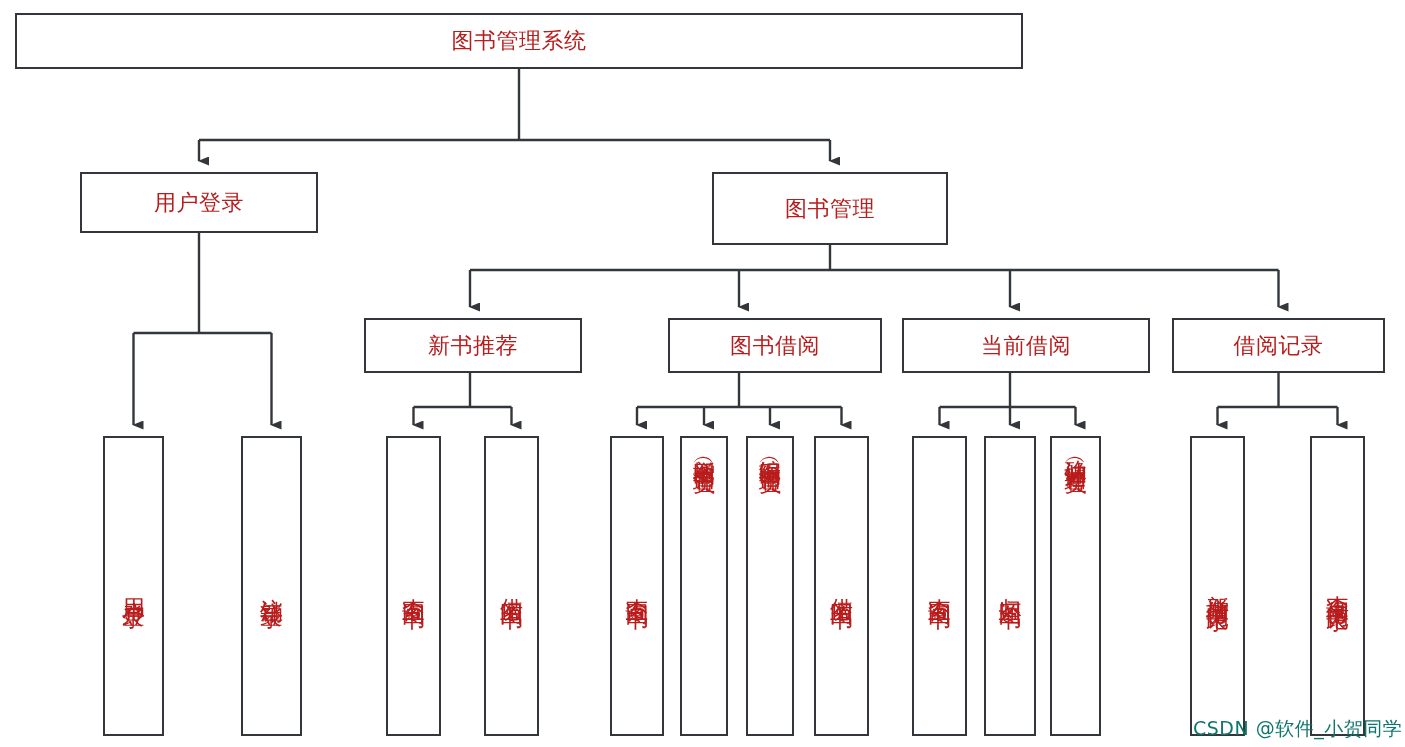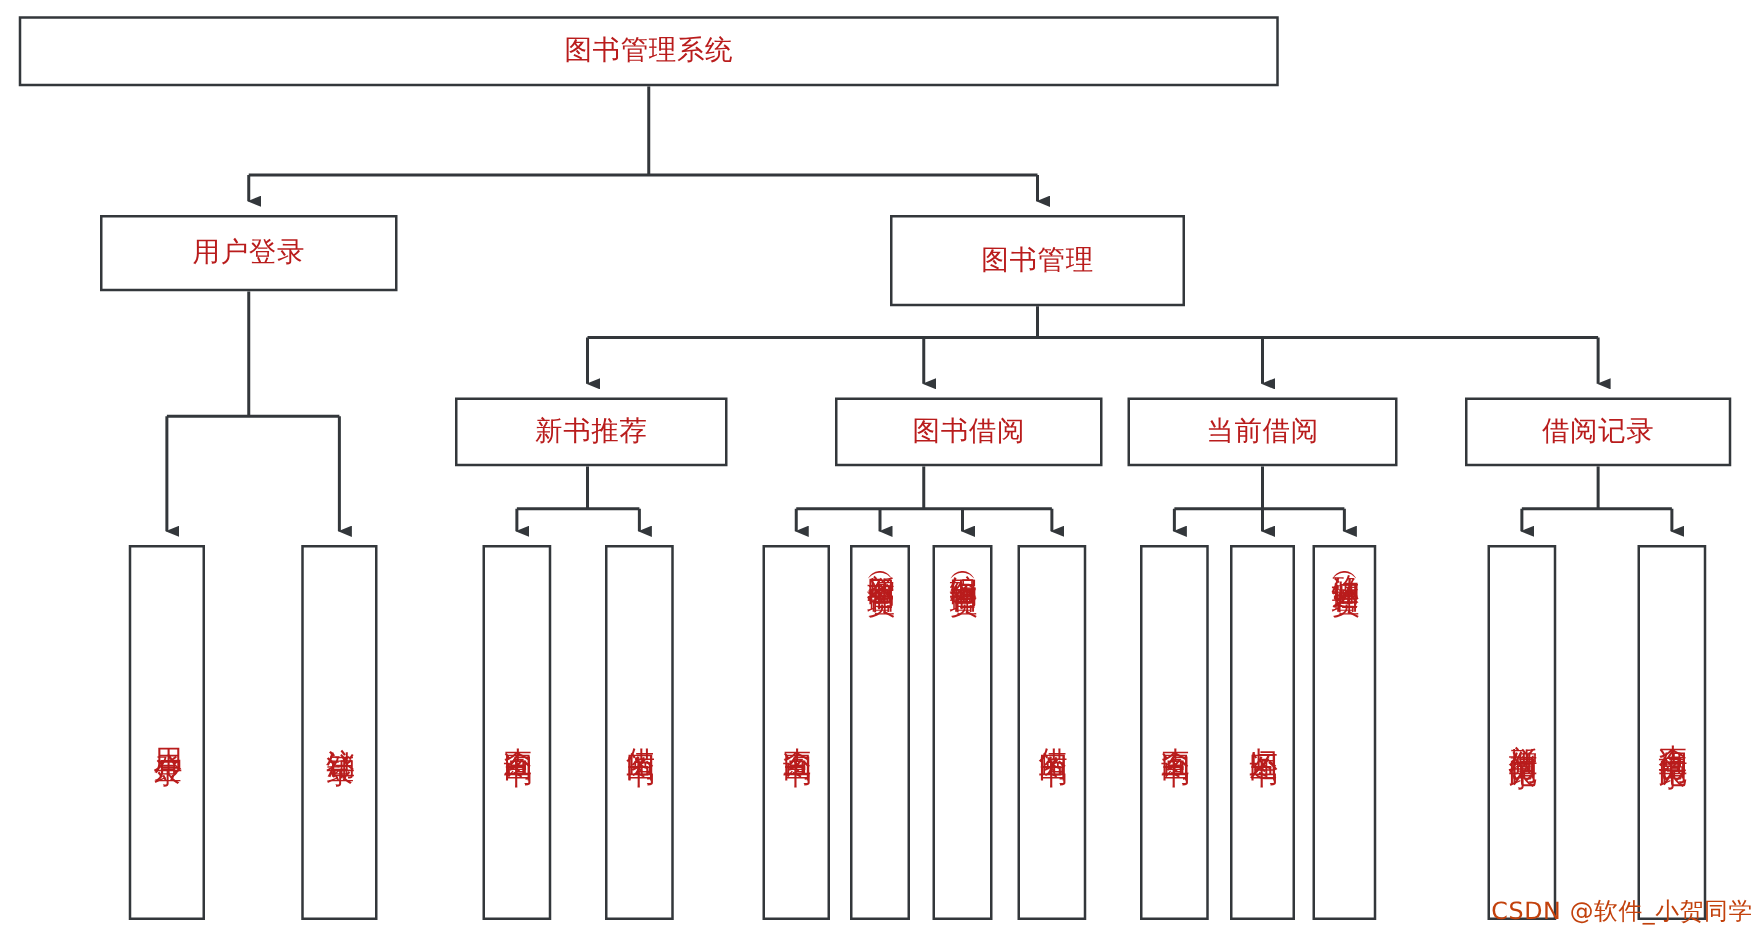--- a/index.html
+++ b/index.html
@@ -58,21 +58,21 @@
   .node.leaf.tall-text {
     align-items: flex-start;
     padding-top: 4px;
   }
   .node.leaf.tall-text .node-label {
     letter-spacing: 2px;
     font-size: 22px;
   }
   .watermark {
     position: absolute;
-    color: #c2410c;
+    color: #0f766e;
     font-size: 19px;
     letter-spacing: 0.5px;
     white-space: nowrap;
   }
 </style>
 </head>
 <body>
 
 <div id="canvas">
 
@@ -128,21 +128,21 @@
       </div>
       <div class="node level2" style="left: 712px; top: 172px; width: 236px; height: 73px;">
         <span class="node-label">图书管理</span>
       </div>
       <div class="node level3" style="left: 364px; top: 318px; width: 218px; height: 55px;">
         <span class="node-label">新书推荐</span>
       </div>
       <div class="node level3" style="left: 632px; top: 318px; width: 214px; height: 55px; margin-left: 36px;">
         <span class="node-label">图书借阅</span>
       </div>
-      <div class="node level3" style="left: 902px; top: 318px; width: 216px; height: 55px;">
+      <div class="node level3" style="left: 902px; top: 318px; width: 248px; height: 55px;">
         <span class="node-label">当前借阅</span>
       </div>
       <div class="node level3" style="left: 1172px; top: 318px; width: 213px; height: 55px;">
         <span class="node-label">借阅记录</span>
       </div>
       <div class="node leaf" style="left: 103px; top: 436px; width: 61px; height: 300px;">
         <span class="node-label">用户登录</span>
       </div>
       <div class="node leaf" style="left: 241px; top: 436px; width: 61px; height: 300px;">
         <span class="node-label">注销登录</span>

